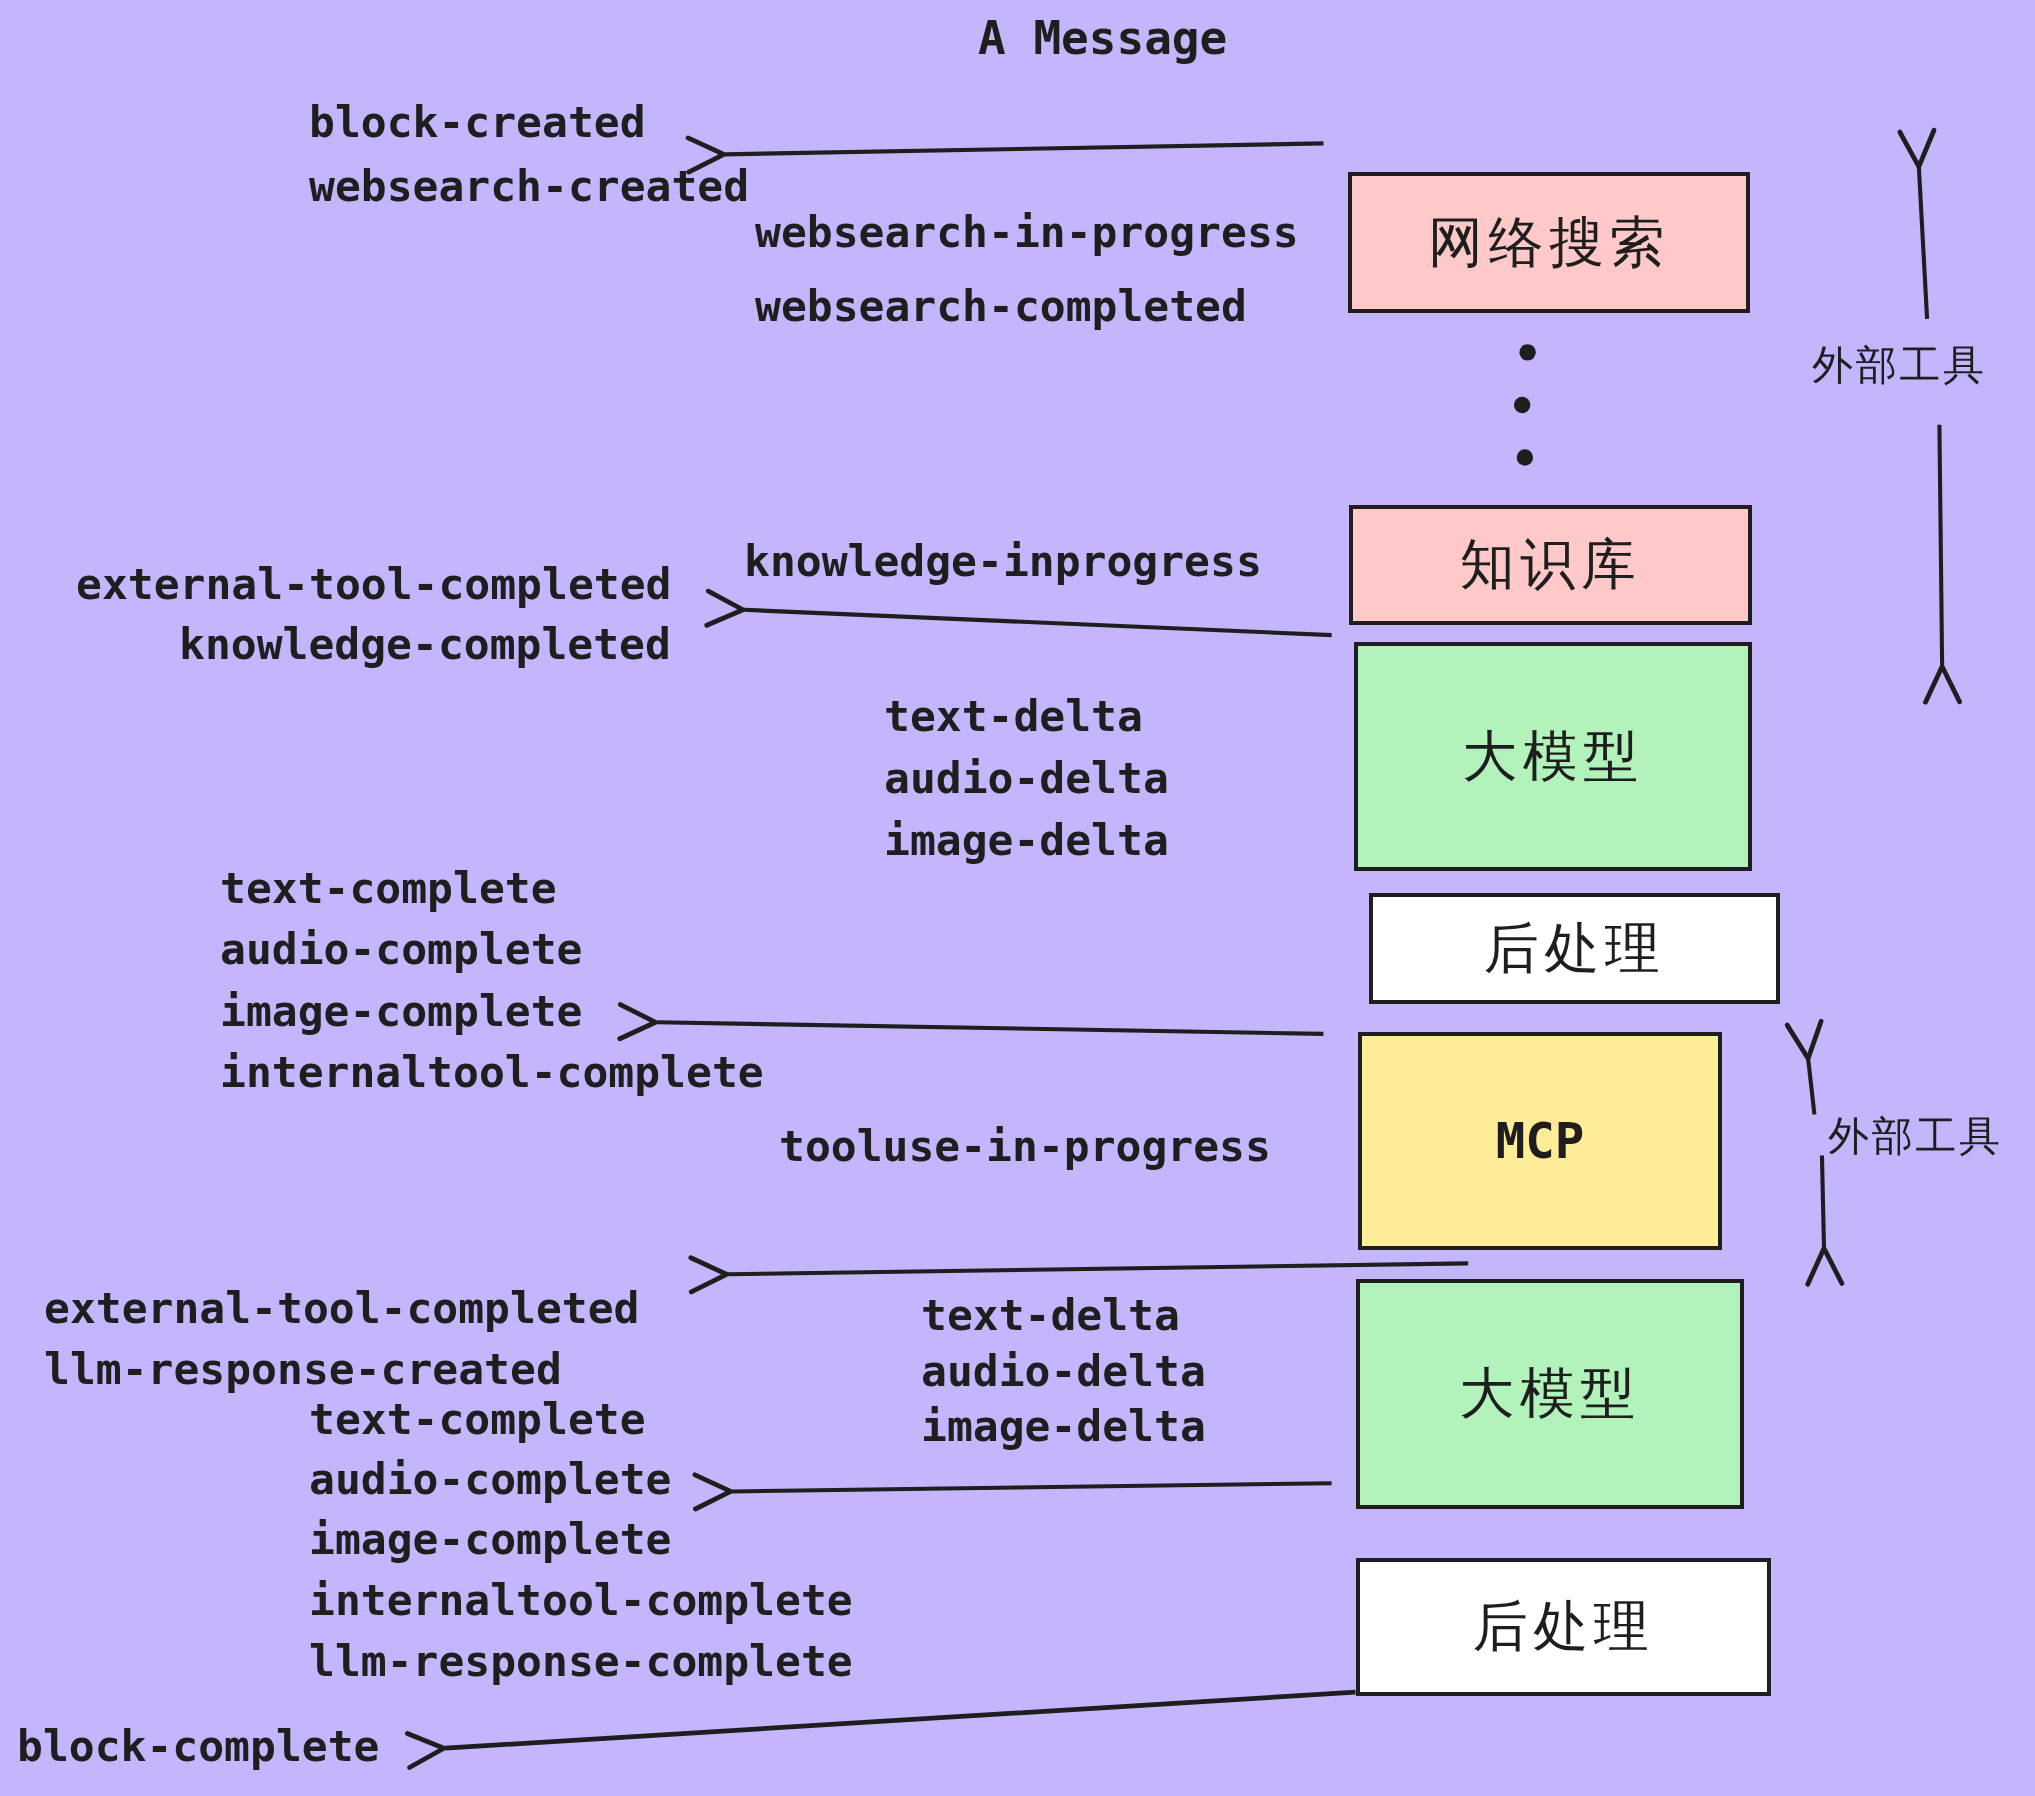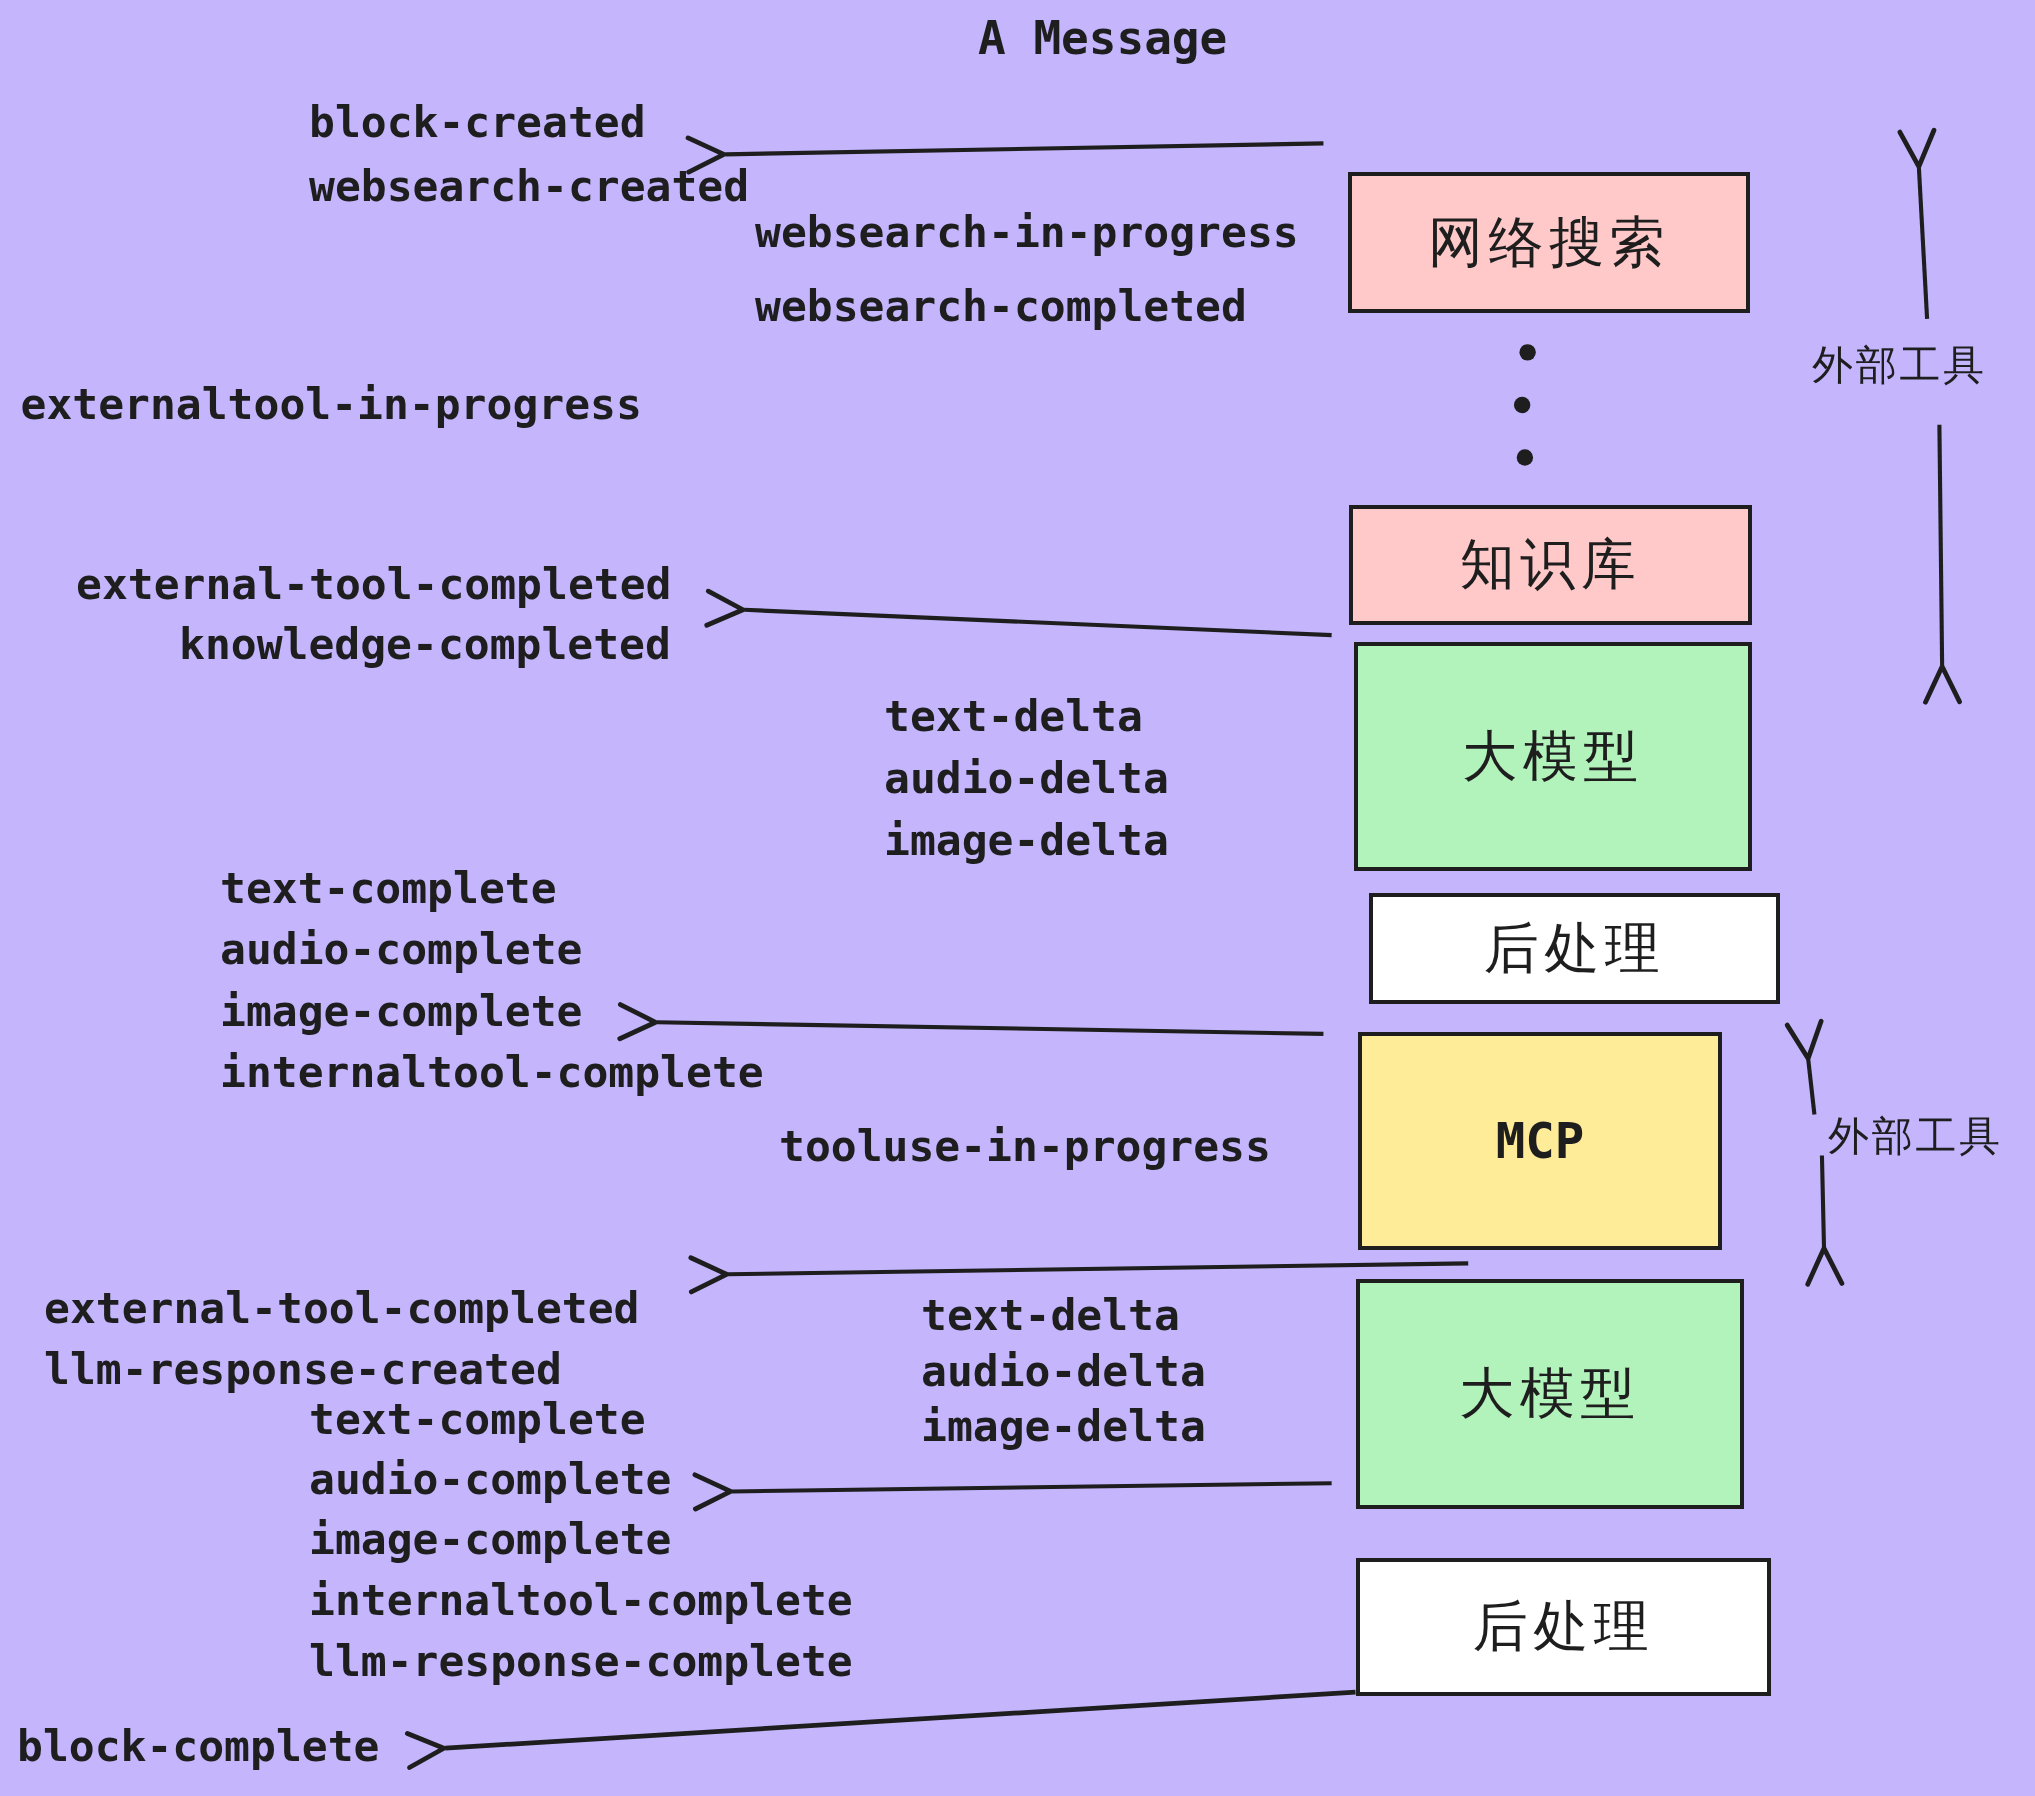--- a/index.html
+++ b/index.html
@@ -120,38 +120,38 @@
 
   <div class="box" style="left: 1356px; top: 1558px; width: 415px; height: 138px; background-color: rgb(255, 255, 255);">
     <span class="box-label">后处理</span>
   </div>
 
   <div class="side-label" style="left:1812px; top:365px;">外部工具</div>
   <div class="side-label" style="left:1828px; top:1136px;">外部工具</div>
 
   <div class="ev" style="left:309px; top:122px;">block-created</div>
   <div class="ev" style="left:309px; top:186px;">websearch-created</div>
-  <div class="ev" style="left:20.5px; top:404px;">externaltool-in-progress</div>
   <div class="ev" style="left:76px; top:584px;">external-tool-completed</div>
   <div class="ev" style="left:179px; top:644px;">knowledge-completed</div>
   <div class="ev" style="left:220px; top:888px;">text-complete</div>
   <div class="ev" style="left:220px; top:949px;">audio-complete</div>
   <div class="ev" style="left:220px; top:1011px;">image-complete</div>
   <div class="ev" style="left:220px; top:1072px;">internaltool-complete</div>
   <div class="ev" style="left:44px; top:1308px;">external-tool-completed</div>
   <div class="ev" style="left:44px; top:1369px;">llm-response-created</div>
   <div class="ev" style="left:309px; top:1419px;">text-complete</div>
   <div class="ev" style="left:309px; top:1479px;">audio-complete</div>
   <div class="ev" style="left:309px; top:1539px;">image-complete</div>
   <div class="ev" style="left:309px; top:1600px;">internaltool-complete</div>
   <div class="ev" style="left:309px; top:1661px;">llm-response-complete</div>
   <div class="ev" style="left:17px; top:1746px;">block-complete</div>
 
   <div class="ev" style="left:755px; top:232px;">websearch-in-progress</div>
   <div class="ev" style="left:755px; top:306px;">websearch-completed</div>
+  <div class="ev" style="left:744px; top:561px;">knowledge-inprogress</div>
   <div class="ev" style="left:884px; top:716px;">text-delta</div>
   <div class="ev" style="left:884px; top:778px;">audio-delta</div>
   <div class="ev" style="left:884px; top:840px;">image-delta</div>
   <div class="ev" style="left:779px; top:1146px;">tooluse-in-progress</div>
   <div class="ev" style="left:921px; top:1315px;">text-delta</div>
   <div class="ev" style="left:921px; top:1371px;">audio-delta</div>
   <div class="ev" style="left:921px; top:1426px;">image-delta</div>
 
 </div>
 

